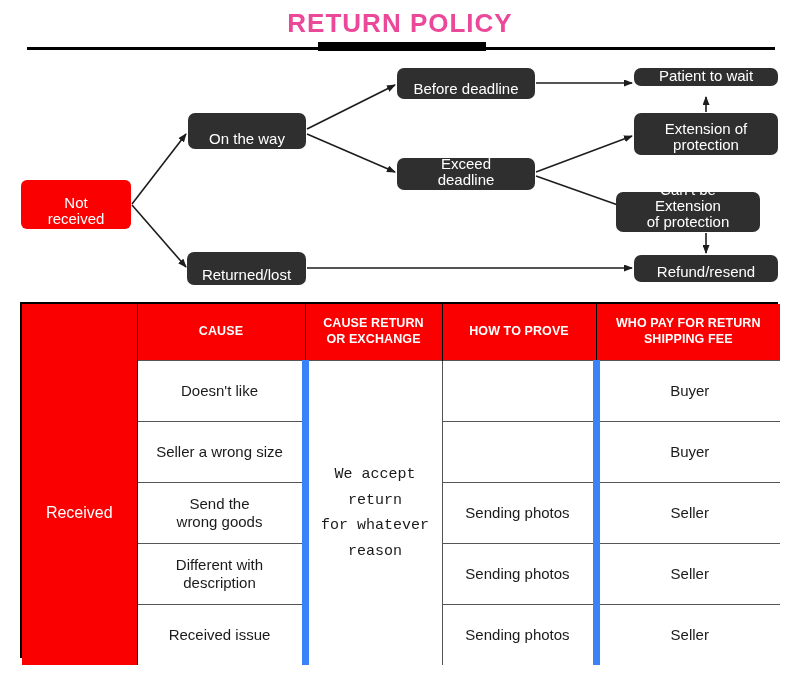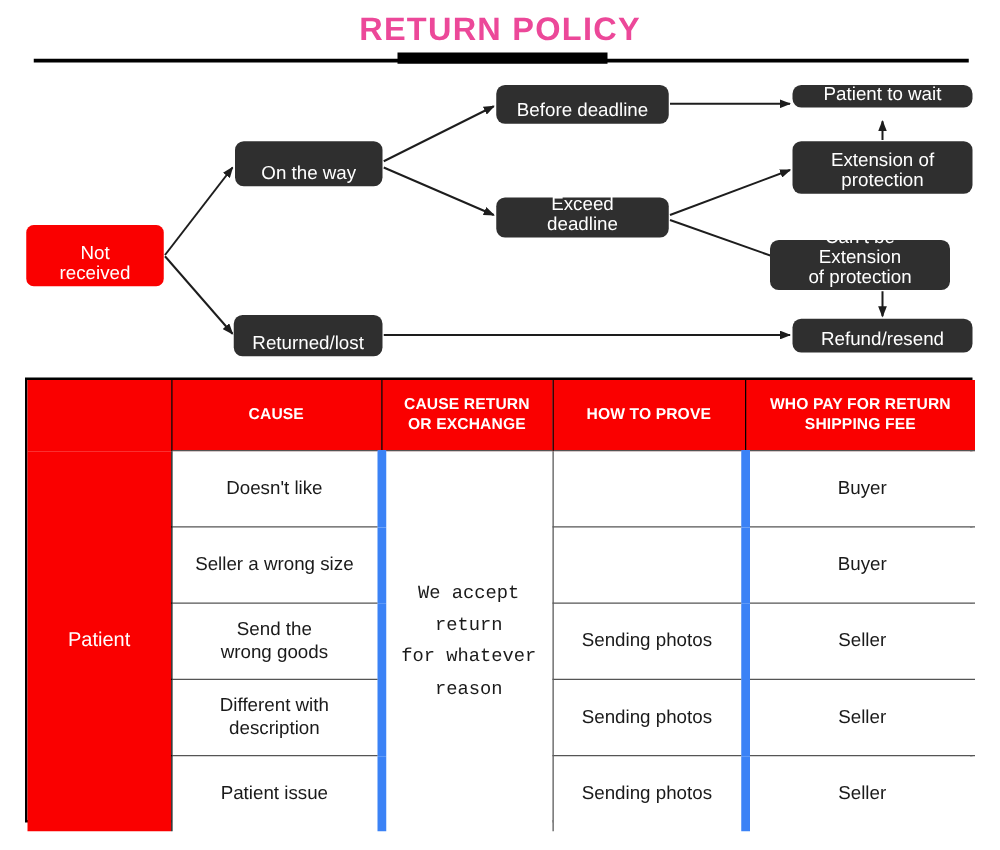--- a/index.html
+++ b/index.html
@@ -267,21 +267,21 @@
         <th class="hdr">
           <span class="hdr-label">WHO PAY FOR RETURN
 SHIPPING FEE</span>
         </th>
       </tr>
     </thead>
     <tbody>
 
       <tr>
         <td class="received-cell" rowspan="5">
-          <span class="cell-text">Patient</span>
+          <span class="cell-text">Received</span>
         </td>
         <td class="body-cell">
           <span class="cell-text">Doesn't like</span>
         </td>
         <td class="accept-cell no-top" rowspan="5">
           <span class="cell-text">We accept
 return
 for whatever
 reason</span>
         </td>
@@ -326,21 +326,21 @@
         <td class="body-cell">
           <span class="cell-text">Sending photos</span>
         </td>
         <td class="body-cell">
           <span class="cell-text">Seller</span>
         </td>
       </tr>
 
       <tr>
         <td class="body-cell">
-          <span class="cell-text">Patient issue</span>
+          <span class="cell-text">Received issue</span>
         </td>
         <td class="body-cell">
           <span class="cell-text">Sending photos</span>
         </td>
         <td class="body-cell">
           <span class="cell-text">Seller</span>
         </td>
       </tr>
 
     </tbody>

